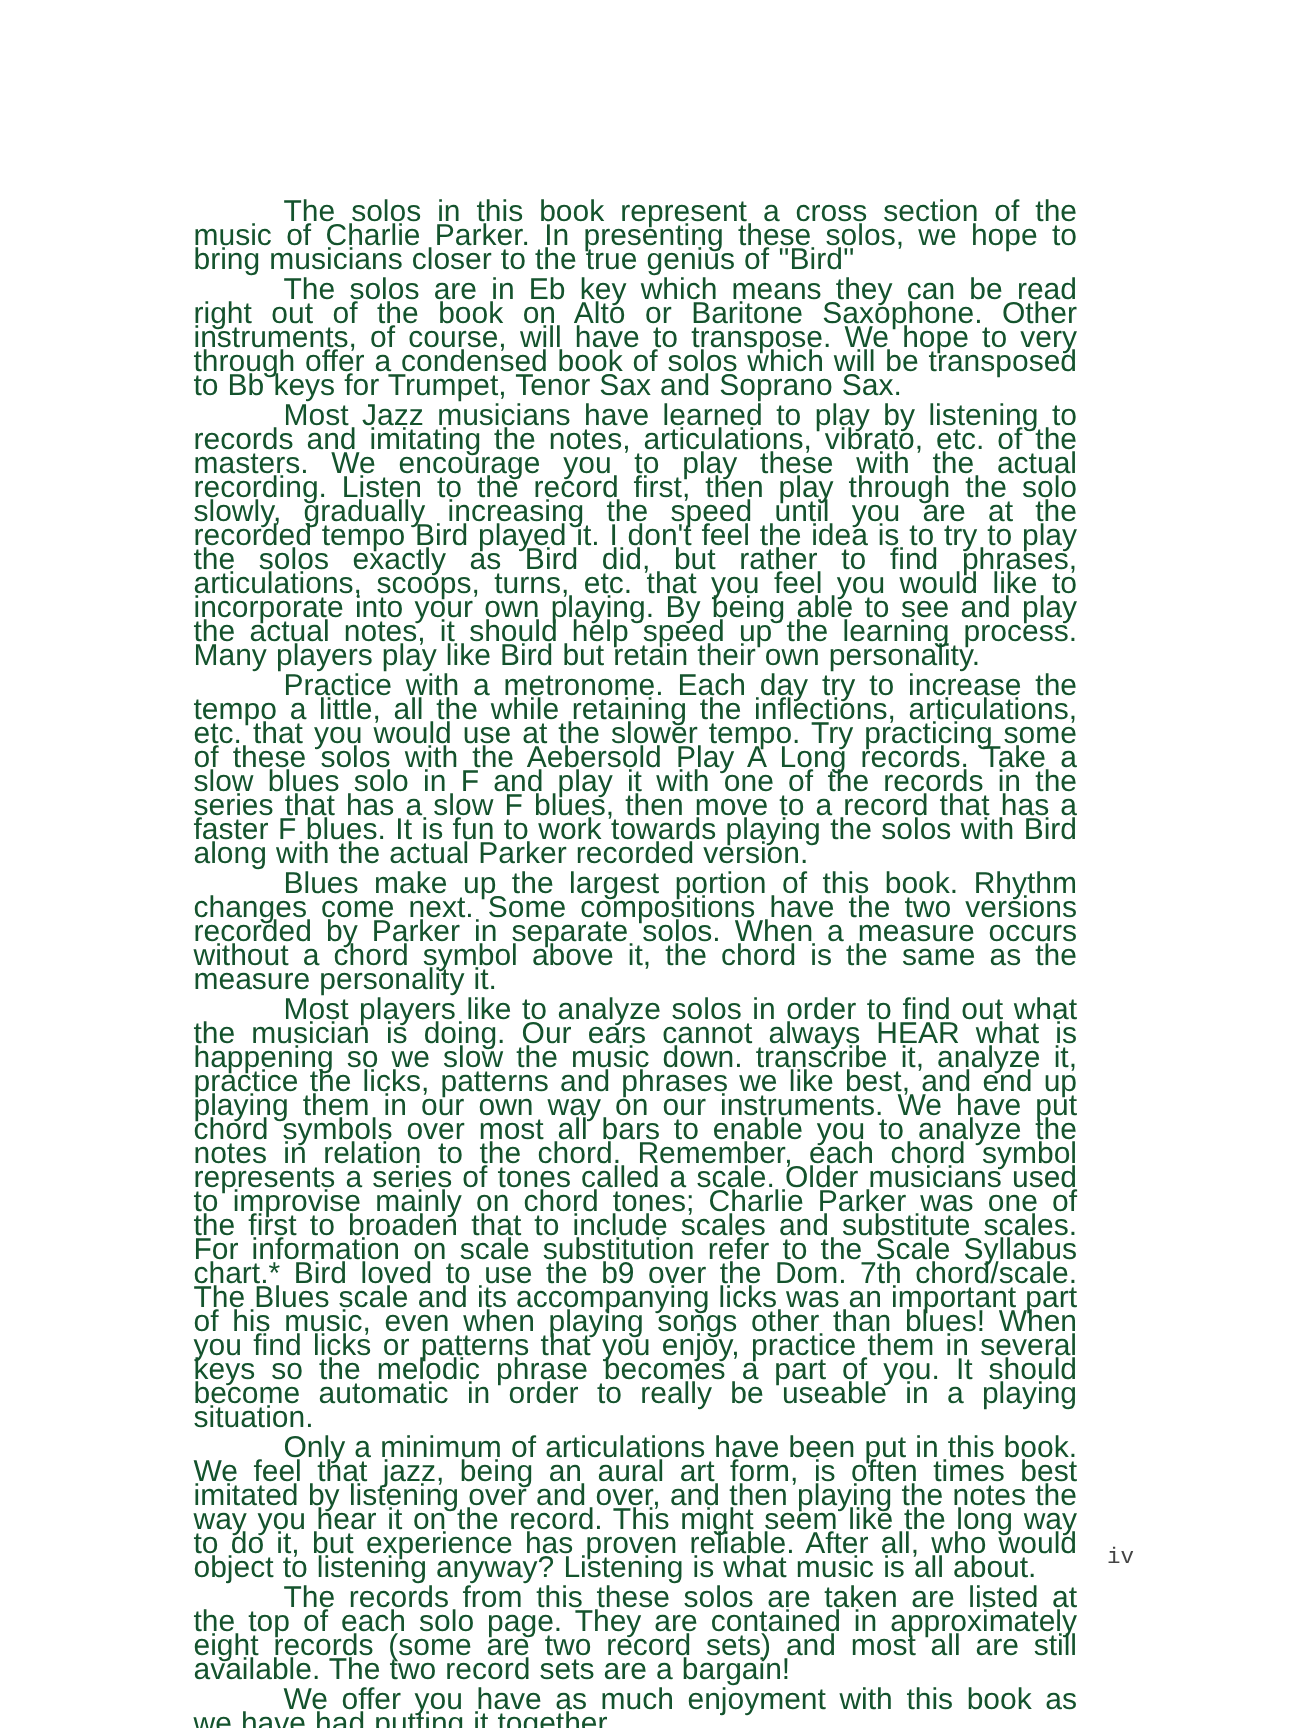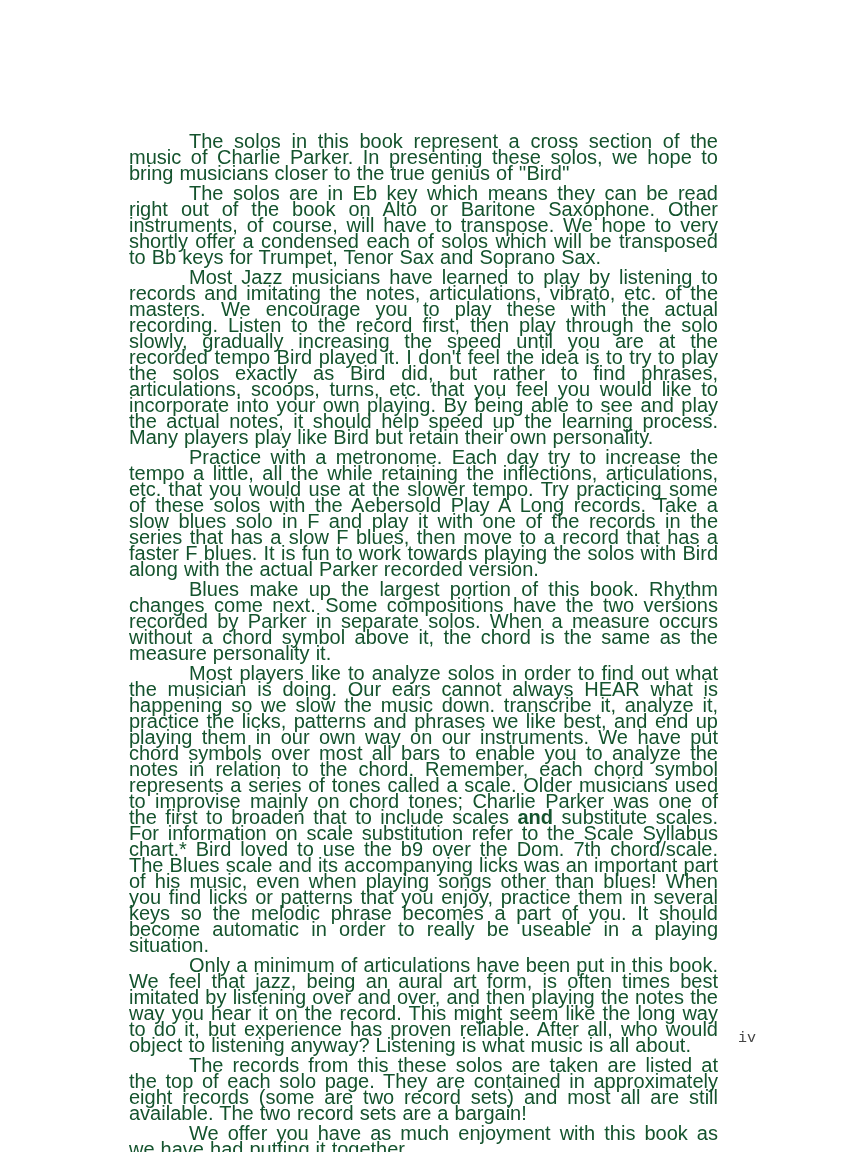--- a/index.html
+++ b/index.html
@@ -34,21 +34,21 @@
     font-size: 20px;
     line-height: 16px;
     text-align: justify;
     color: #14532d;
     word-spacing: 0.5px;
   }
   .bodytext p {
     margin: 0 0 4px 0;
     text-indent: 60px;
   }
-  .emph { font-weight: 700; }
+  .emph { font-weight: 400; }
   .signature {
     margin-top: 6px;
     text-align: left;
     font-style: italic;
     font-size: 16.5px;
     letter-spacing: 0.2px;
     color: #1d4ed8;
   }
   .footnote {
     margin: 8px 0 0 88px;
@@ -70,21 +70,21 @@
 </style>
 </head>
 <body>
 
 <div class="page">
   <div class="content">
 
 
     <div class="bodytext">
       <p>The solos in this book represent a cross section of the music of Charlie Parker. In presenting these solos, we hope to bring musicians closer to the true genius of ''Bird''</p>
-      <p>The solos are in Eb key which means they can be read right out of the book on Alto or Baritone Saxophone. Other instruments, of course, will have to transpose. We hope to very shortly offer a condensed each of solos which will be transposed to Bb keys for Trumpet, Tenor Sax and Soprano Sax.</p>
+      <p>The solos are in Eb key which means they can be read right out of the book on Alto or Baritone Saxophone. Other instruments, of course, will have to transpose. We hope to very through offer a condensed book of solos which will be transposed to Bb keys for Trumpet, Tenor Sax and Soprano Sax.</p>
       <p>Most Jazz musicians have learned to play by listening to records and imitating the notes, articulations, vibrato, etc. of the masters. We encourage you to play these with the actual recording. Listen to the record first, then play through the solo slowly, gradually increasing the speed until you are at the recorded tempo Bird played it. I don't feel the idea is to try to play the solos exactly as Bird did, but rather to find phrases, articulations, scoops, turns, etc. that you feel you would like to incorporate into your own playing. By being able to see and play the actual notes, it should help speed up the learning process. Many players play like Bird but retain their own personality.</p>
       <p>Practice with a metronome. Each day try to increase the tempo a little, all the while retaining the inflections, articulations, etc. that you would use at the slower tempo. Try practicing some of these solos with the Aebersold Play A Long records. Take a slow blues solo in F and play it with one of the records in the series that has a slow F blues, then move to a record that has a faster F blues. It is fun to work towards playing the solos with Bird along with the actual Parker recorded version.</p>
       <p>Blues make up the largest portion of this book. Rhythm changes come next. Some compositions have the two versions recorded by Parker in separate solos. When a measure occurs without a chord symbol above it, the chord is the same as the measure personality it.</p>
       <p><span>Most players like to analyze solos in order to find out what the musician is doing. Our ears cannot always HEAR what is happening so we slow the music down. transcribe it, analyze it, practice the licks, patterns and phrases we like best, and end up playing them in our own way on our instruments. We have put chord symbols over most all bars to enable you to analyze the notes in relation to the chord. Remember, each chord symbol represents a series of tones called a scale. Older musicians used to improvise mainly on chord tones; Charlie Parker was one of the first to broaden that to include scales </span><span class="emph">and</span><span> substitute scales. For information on scale substitution refer to the Scale Syllabus chart.* Bird loved to use the b9 over the Dom. 7th chord/scale. The Blues scale and its accompanying licks was an important part of his music, even when playing songs other than blues! When you find licks or patterns that you enjoy, practice them in several keys so the melodic phrase becomes a part of you. It should become automatic in order to really be useable in a playing situation.</span></p>
       <p>Only a minimum of articulations have been put in this book. We feel that jazz, being an aural art form, is often times best imitated by listening over and over, and then playing the notes the way you hear it on the record. This might seem like the long way to do it, but experience has proven reliable. After all, who would object to listening anyway? Listening is what music is all about.</p>
       <p>The records from this these solos are taken are listed at the top of each solo page. They are contained in approximately eight records (some are two record sets) and most all are still available. The two record sets are a bargain!</p>
       <p>We offer you have as much enjoyment with this book as we have had putting it together.</p>
     </div>
 
     <div class="signature">Jamey Aebersold</div>

